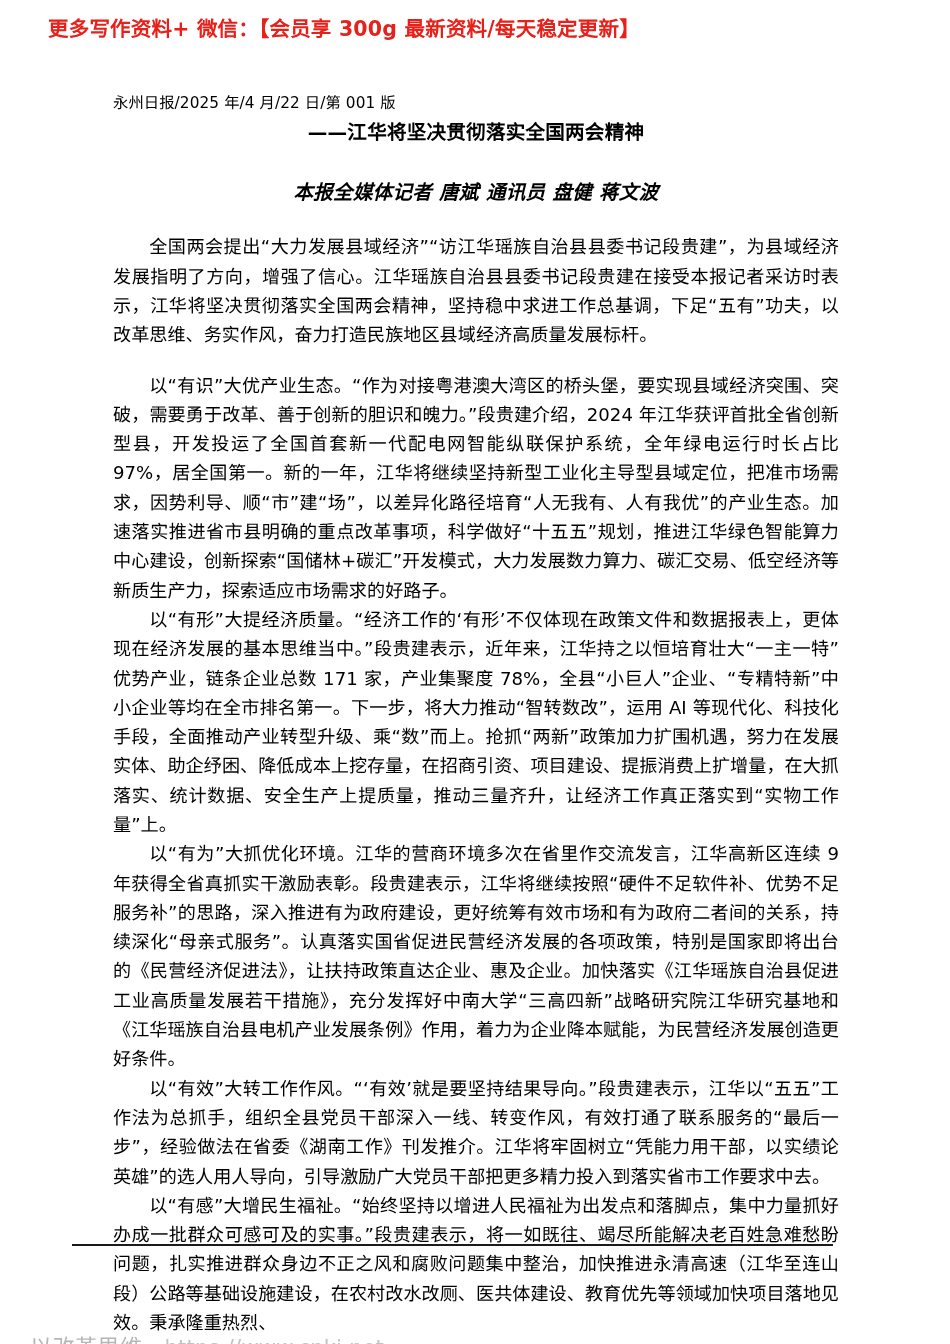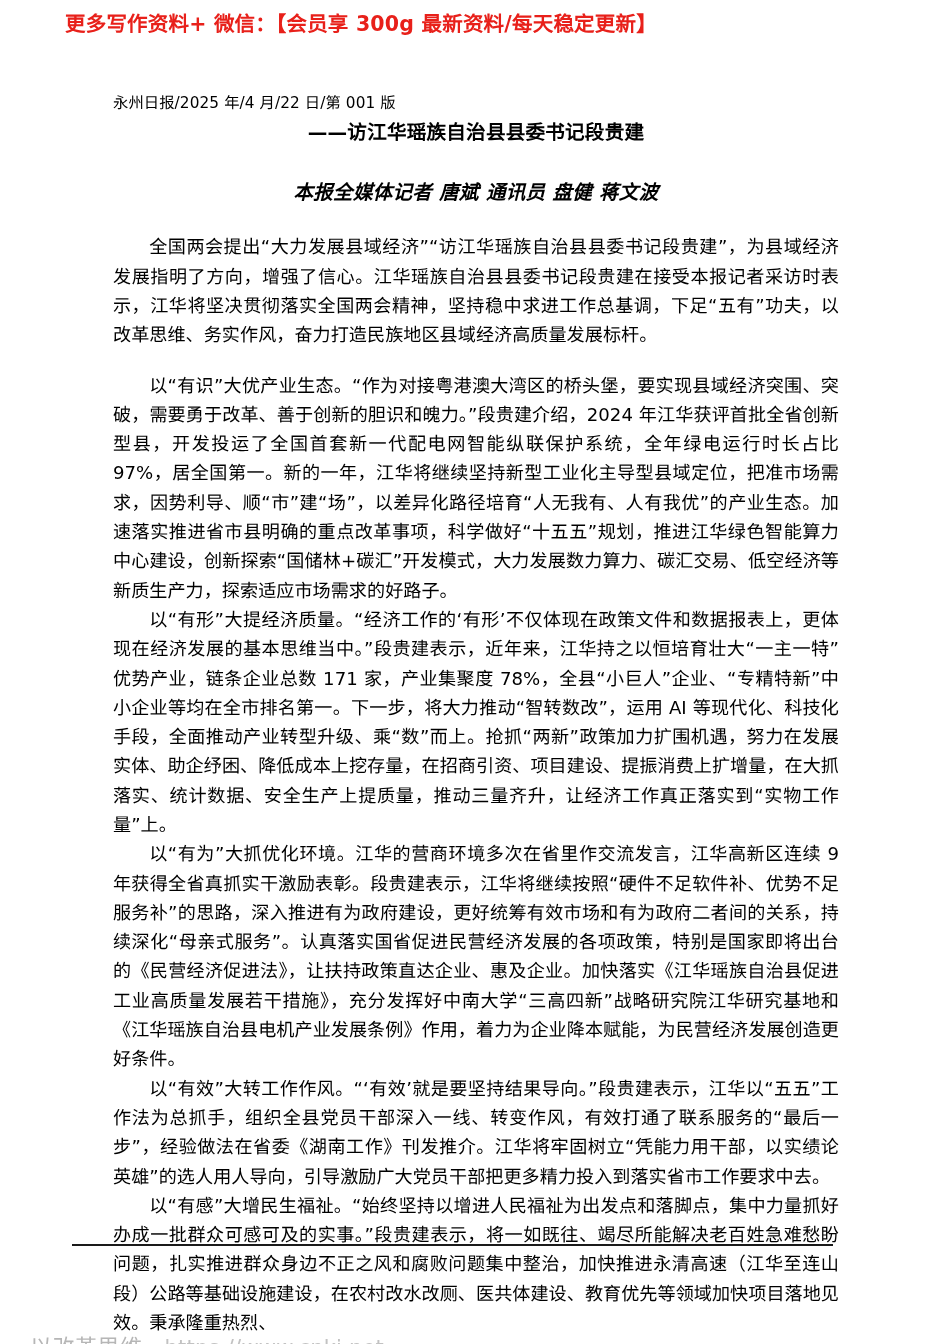--- a/index.html
+++ b/index.html
@@ -13,26 +13,26 @@
     height: 1344px;
     position: relative;
     font-family: "DejaVu Sans", "Liberation Sans", sans-serif;
     color: #000000;
     overflow: hidden;
   }
 
   
   .promo-bar {
     position: absolute;
-    left: 65px;
+    left: 48px;
     top: 14px;
     width: 840px;
     height: 30px;
     display: flex;
-    align-items: flex-start;
+    align-items: center;
   }
   .promo-text {
     color: #e8201a;
     font-size: 20.5px;
     font-weight: bold;
     letter-spacing: 0.2px;
     white-space: nowrap;
     line-height: 1;
   }
 
@@ -148,21 +148,21 @@
   <span class="promo-text">更多写作资料+ 微信：【会员享 300g 最新资料/每天稳定更新】</span>
 </div>
 
 <div class="page">
 
   <div class="doc-body">
 
     <div class="source-line">永州日报/2025 年/4 月/22 日/第 001 版</div>
 
 
-    <h2 class="subheadline">——访江华瑶族自治县县委书记段贵建</h2>
+    <h2 class="subheadline">——江华将坚决贯彻落实全国两会精神</h2>
 
     <div class="byline">本报全媒体记者 唐斌 通讯员 盘健 蒋文波</div>
 
     <div class="article">
       <p class="para gap">全国两会提出“大力发展县域经济”“访江华瑶族自治县县委书记段贵建”，为县域经济发展指明了方向，增强了信心。江华瑶族自治县县委书记段贵建在接受本报记者采访时表示，江华将坚决贯彻落实全国两会精神，坚持稳中求进工作总基调，下足“五有”功夫，以改革思维、务实作风，奋力打造民族地区县域经济高质量发展标杆。</p>
       <p class="para gap">以“有识”大优产业生态。“作为对接粤港澳大湾区的桥头堡，要实现县域经济突围、突破，需要勇于改革、善于创新的胆识和魄力。”段贵建介绍，2024 年江华获评首批全省创新型县，开发投运了全国首套新一代配电网智能纵联保护系统，全年绿电运行时长占比 97%，居全国第一。新的一年，江华将继续坚持新型工业化主导型县域定位，把准市场需求，因势利导、顺“市”建“场”，以差异化路径培育“人无我有、人有我优”的产业生态。加速落实推进省市县明确的重点改革事项，科学做好“十五五”规划，推进江华绿色智能算力中心建设，创新探索“国储林+碳汇”开发模式，大力发展数力算力、碳汇交易、低空经济等新质生产力，探索适应市场需求的好路子。</p>
       <p class="para">以“有形”大提经济质量。“经济工作的‘有形’不仅体现在政策文件和数据报表上，更体现在经济发展的基本思维当中。”段贵建表示，近年来，江华持之以恒培育壮大“一主一特”优势产业，链条企业总数 171 家，产业集聚度 78%，全县“小巨人”企业、“专精特新”中小企业等均在全市排名第一。下一步，将大力推动“智转数改”，运用 AI 等现代化、科技化手段，全面推动产业转型升级、乘“数”而上。抢抓“两新”政策加力扩围机遇，努力在发展实体、助企纾困、降低成本上挖存量，在招商引资、项目建设、提振消费上扩增量，在大抓落实、统计数据、安全生产上提质量，推动三量齐升，让经济工作真正落实到“实物工作量”上。</p>
       <p class="para">以“有为”大抓优化环境。江华的营商环境多次在省里作交流发言，江华高新区连续 9 年获得全省真抓实干激励表彰。段贵建表示，江华将继续按照“硬件不足软件补、优势不足服务补”的思路，深入推进有为政府建设，更好统筹有效市场和有为政府二者间的关系，持续深化“母亲式服务”。认真落实国省促进民营经济发展的各项政策，特别是国家即将出台的《民营经济促进法》，让扶持政策直达企业、惠及企业。加快落实《江华瑶族自治县促进工业高质量发展若干措施》，充分发挥好中南大学“三高四新”战略研究院江华研究基地和《江华瑶族自治县电机产业发展条例》作用，着力为企业降本赋能，为民营经济发展创造更好条件。</p>
       <p class="para">以“有效”大转工作作风。“‘有效’就是要坚持结果导向。”段贵建表示，江华以“五五”工作法为总抓手，组织全县党员干部深入一线、转变作风，有效打通了联系服务的“最后一步”，经验做法在省委《湖南工作》刊发推介。江华将牢固树立“凭能力用干部，以实绩论英雄”的选人用人导向，引导激励广大党员干部把更多精力投入到落实省市工作要求中去。</p>
       <p class="para">以“有感”大增民生福祉。“始终坚持以增进人民福祉为出发点和落脚点，集中力量抓好办成一批群众可感可及的实事。”段贵建表示，将一如既往、竭尽所能解决老百姓急难愁盼问题，扎实推进群众身边不正之风和腐败问题集中整治，加快推进永清高速（江华至连山段）公路等基础设施建设，在农村改水改厕、医共体建设、教育优先等领域加快项目落地见效。秉承隆重热烈、</p>

